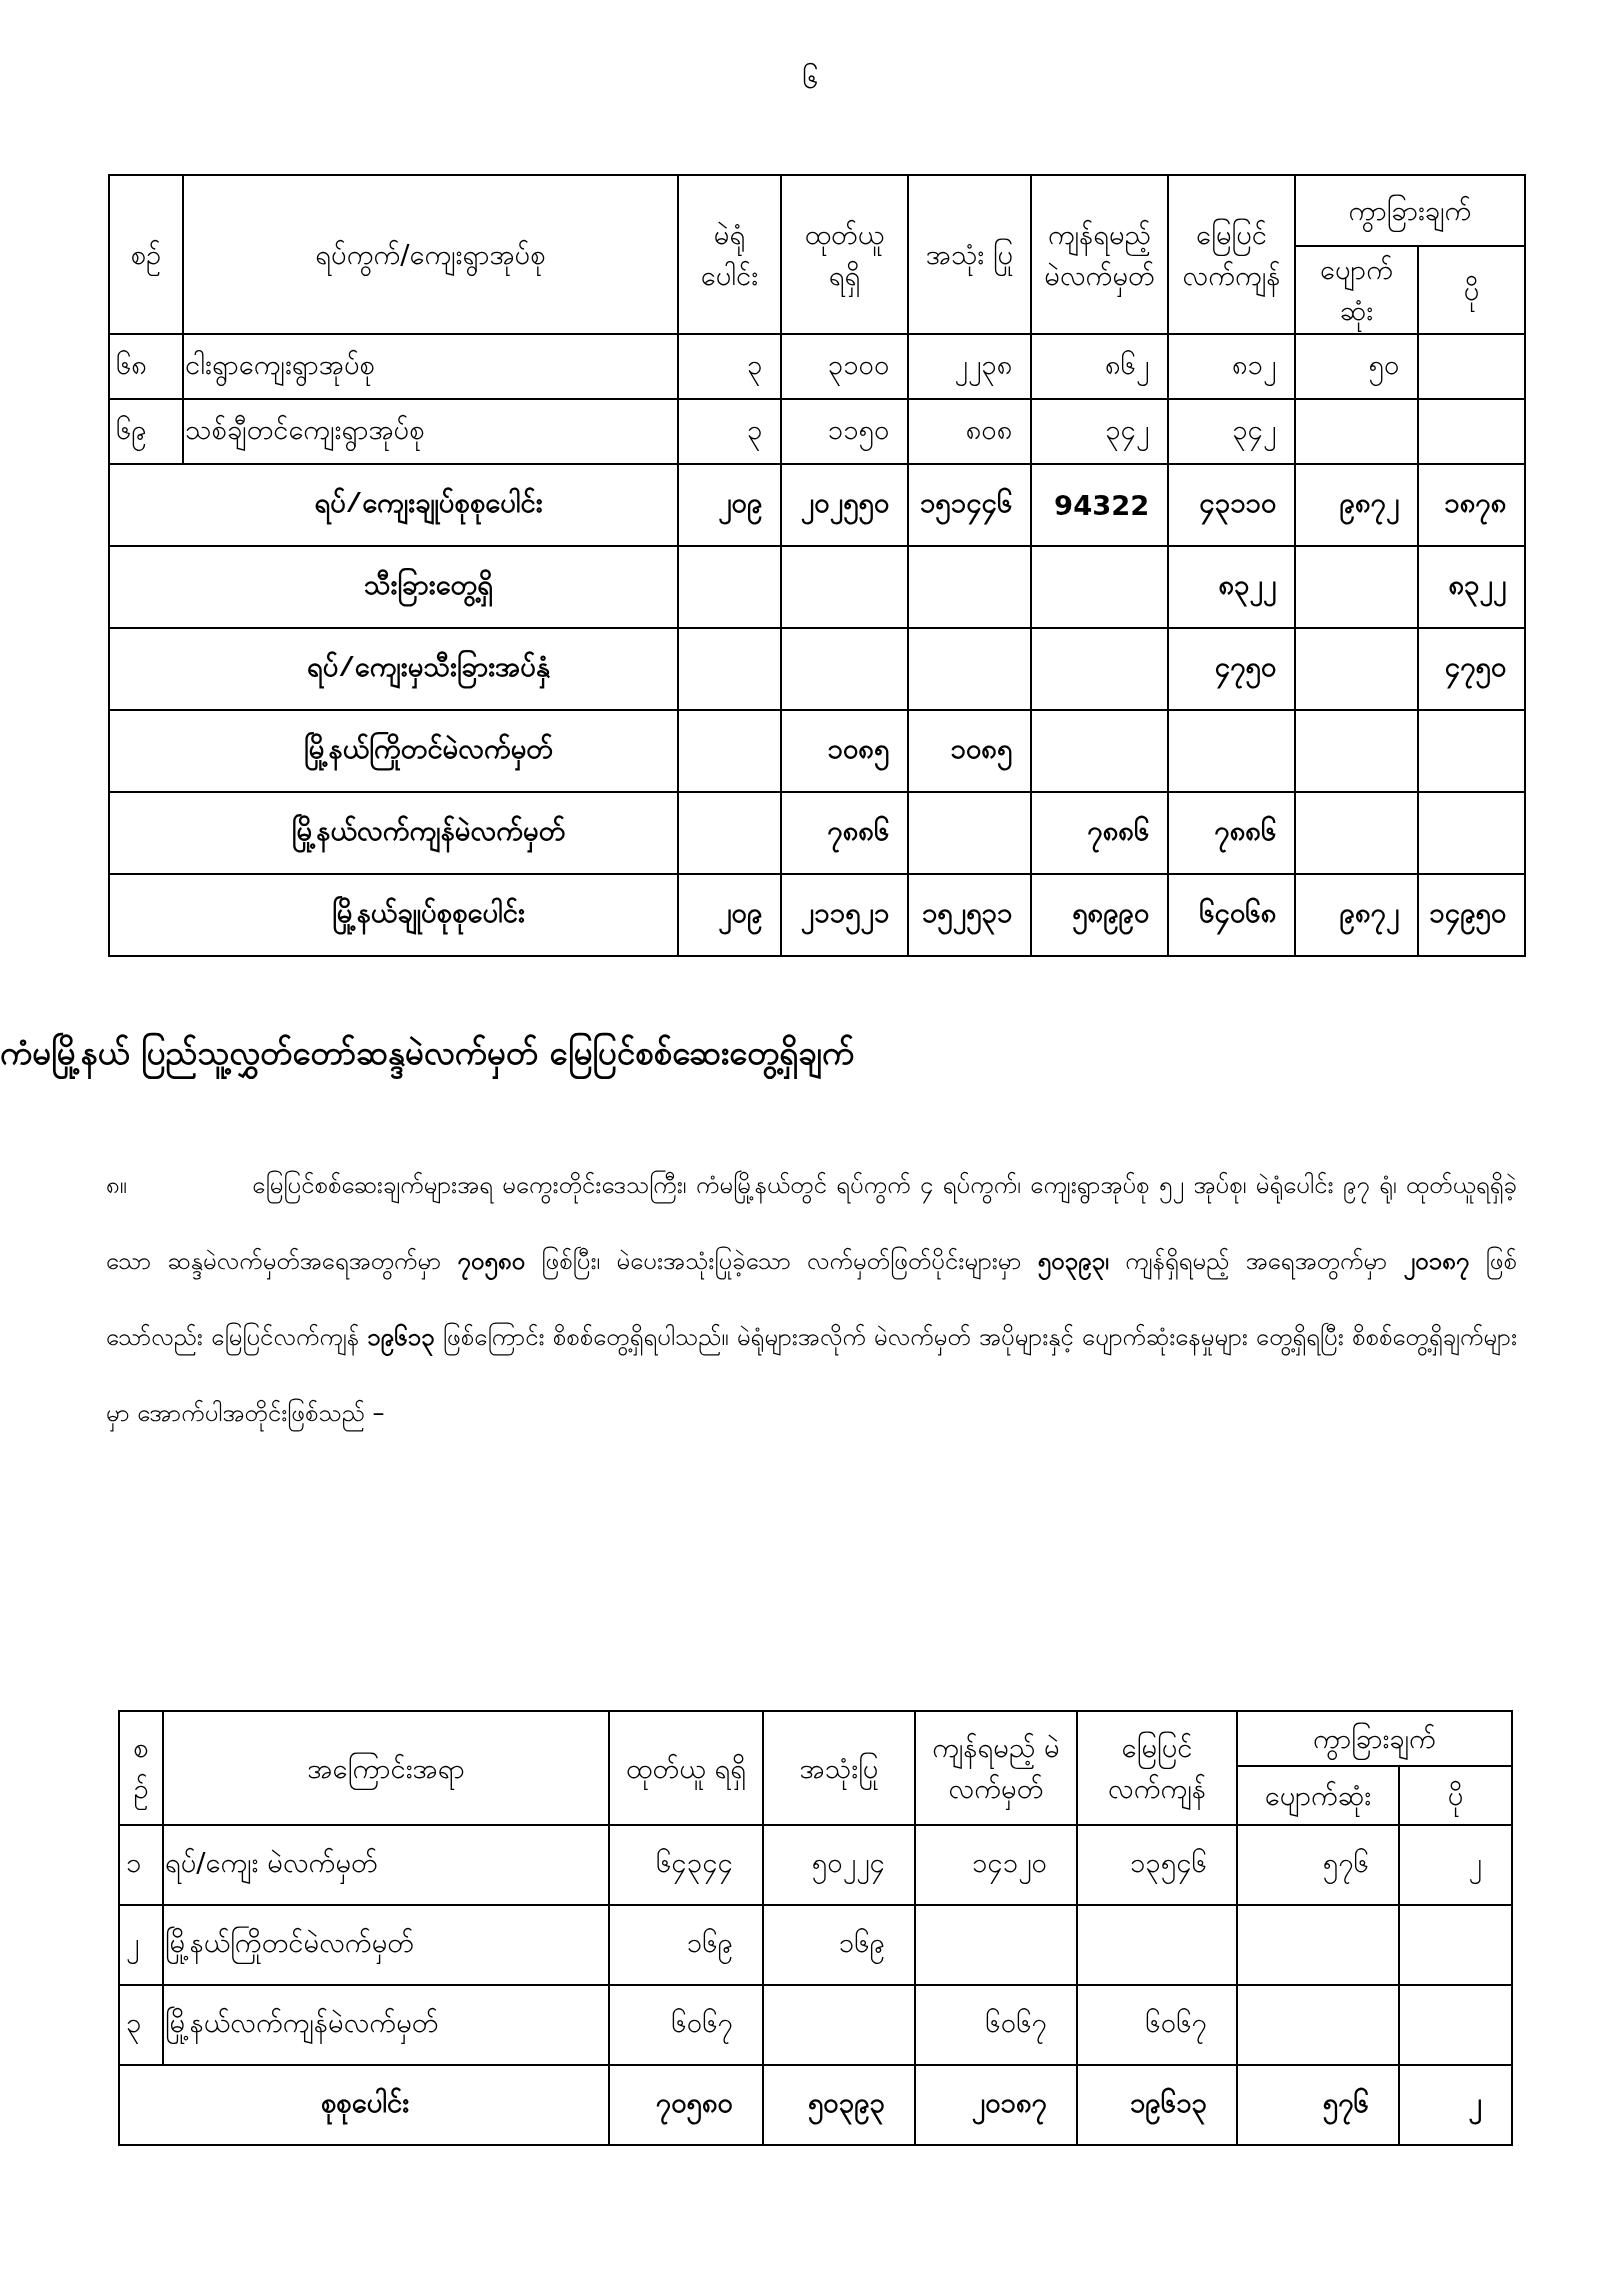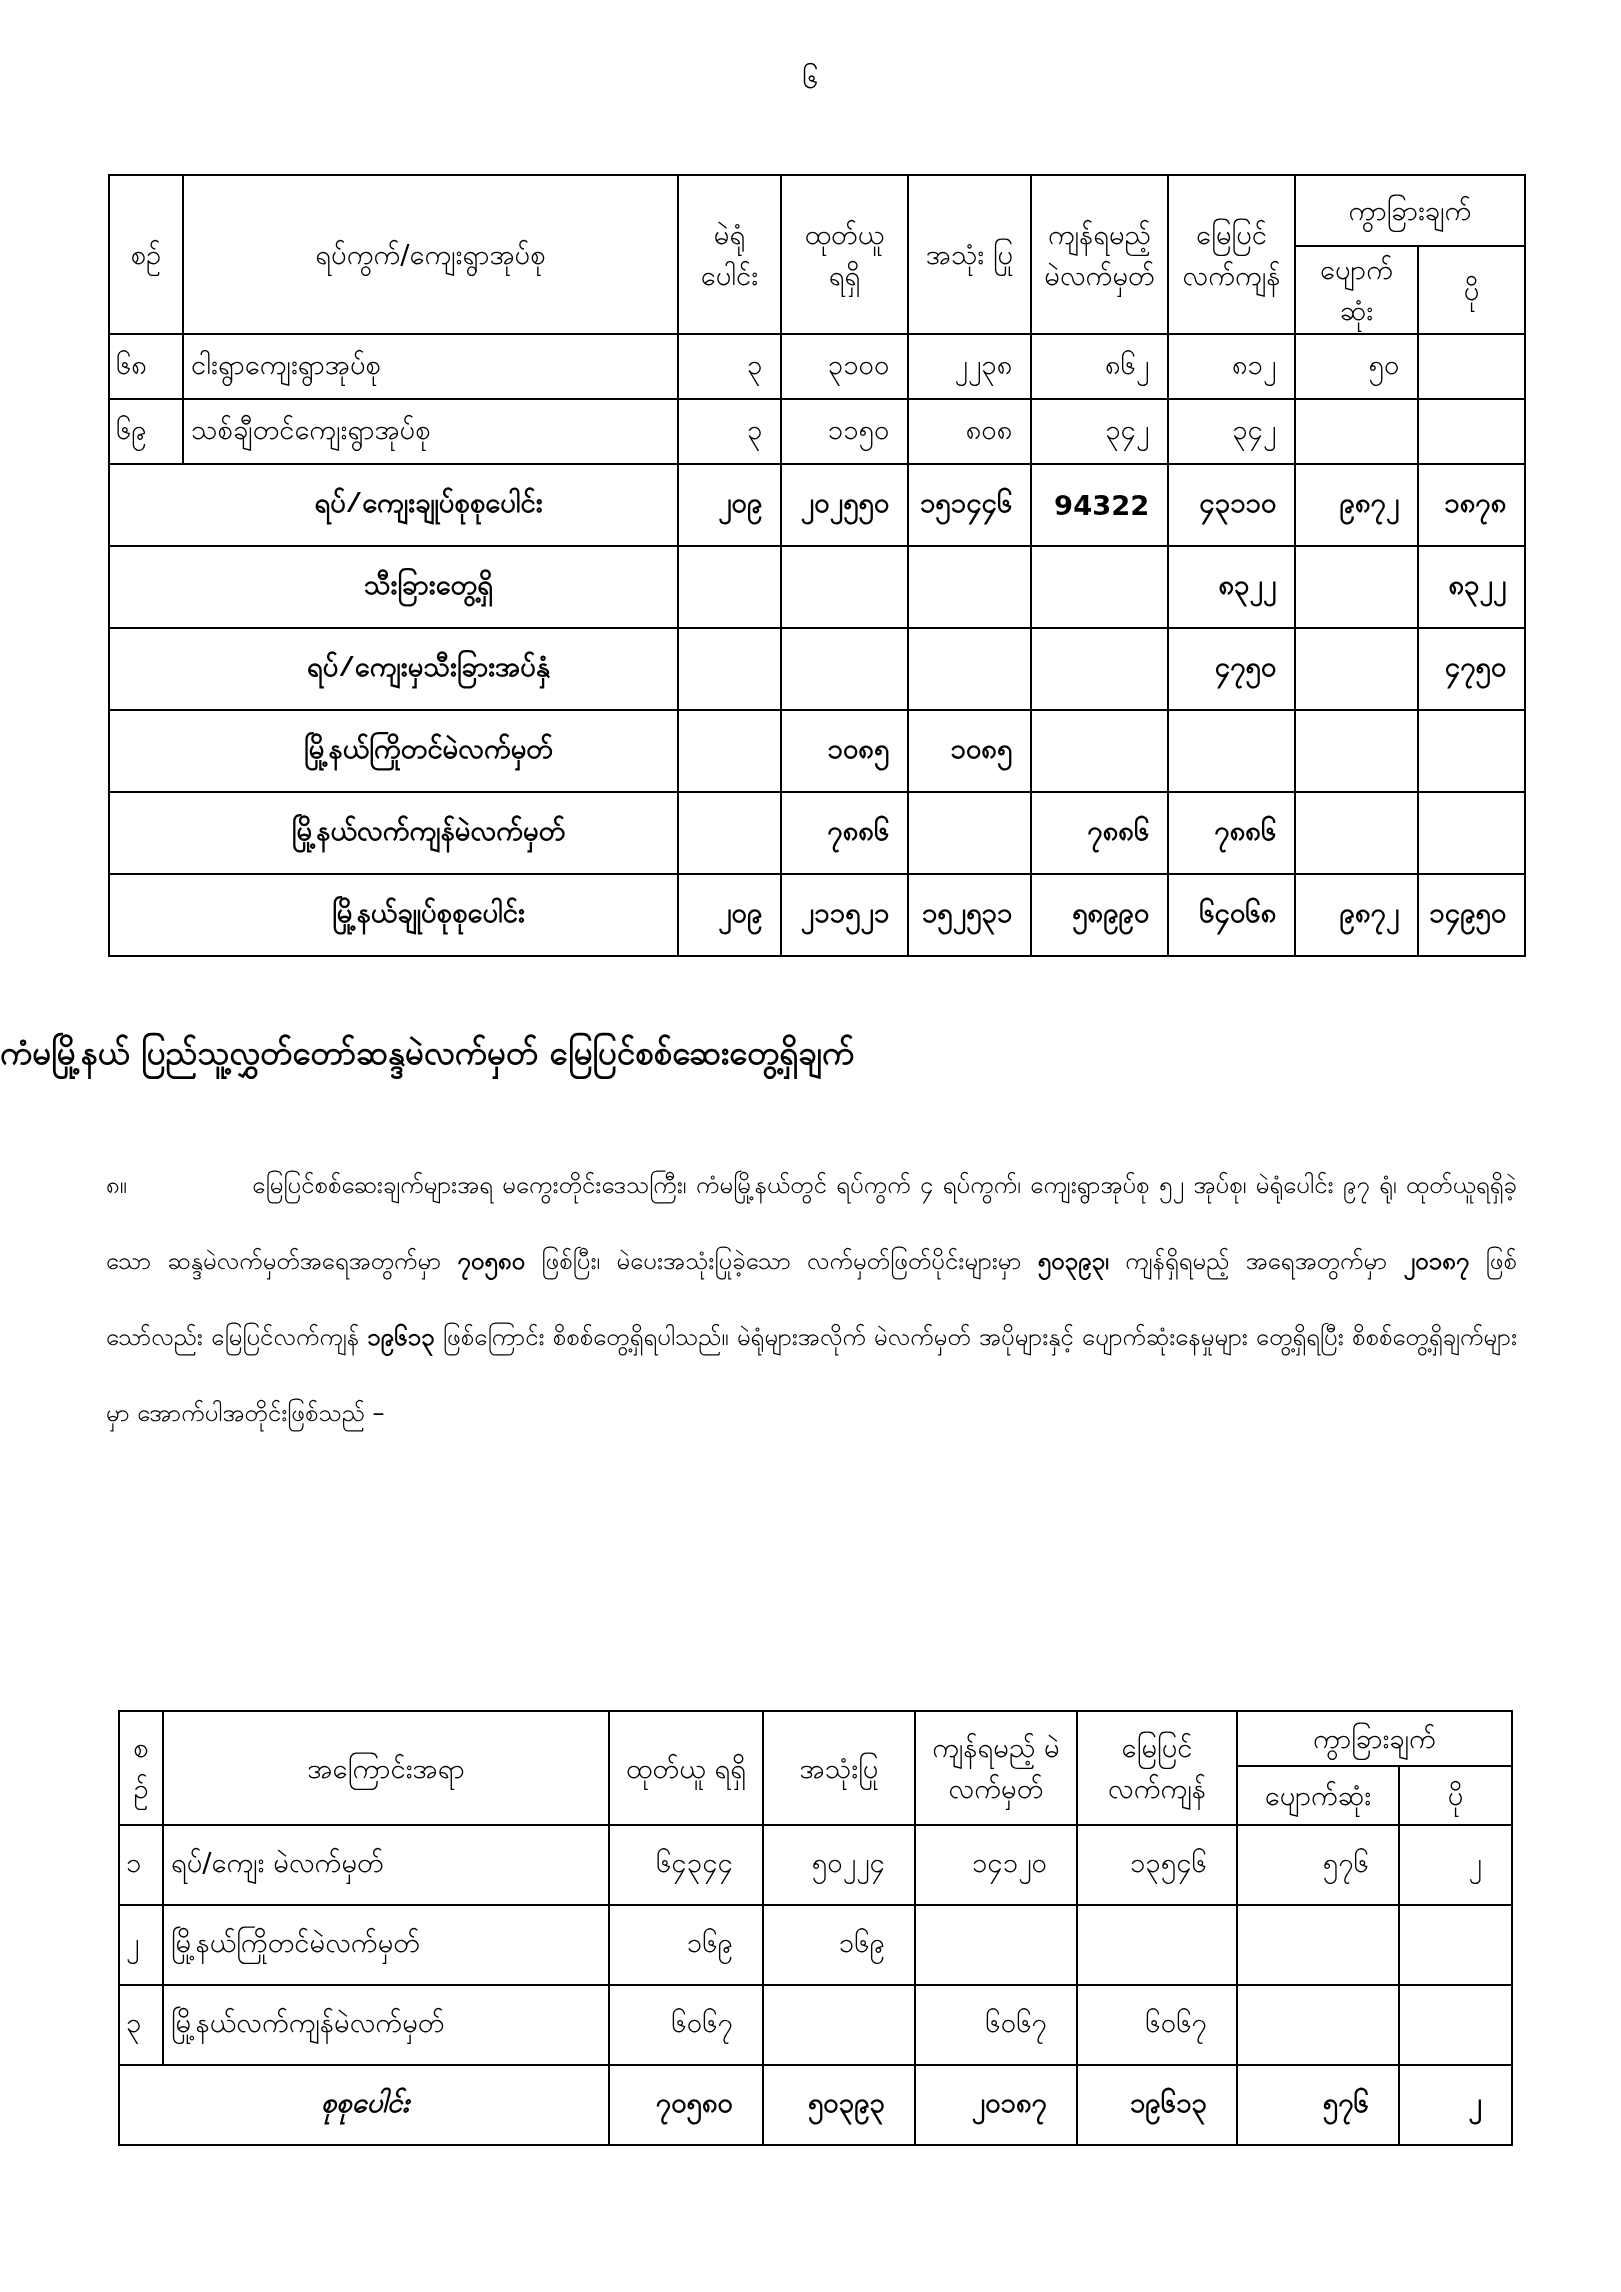--- a/index.html
+++ b/index.html
@@ -33,21 +33,21 @@
 
   
   .t1 { position: absolute; top: 174px; left: 108px; width: 1415px; }
   .t1 thead tr.h1 { height: 71px; }
   .t1 thead tr.h2 { height: 84px; }
   .t1 tr.data td { height: 59px; border-top-width: 1px; }
   .t1 tr.sum td { height: 76px; border-top-width: 2.9px; font-weight: bold; }
   .t1 tr.sum td.label { text-align: center; padding-left: 76px; font-family: Liberation Mono, monospace; }
   .t1 tr:last-child td { border-bottom-width: 2.9px; }
   .serial { text-align: left; margin-left: 27px; }
-  .name-cell { text-align: left; padding-left: 7px; }
+  .name-cell { text-align: left; padding-left: 1px; }
   .num { text-align: right; padding-right: 17.6px; }
 
   
   .heading {
     position: absolute;
     top: 1031px; left: 0; width: 100%;
     text-align: left;
     font-weight: bold;
     font-size: 33px;
   }
@@ -62,21 +62,21 @@
   .para .para-gap { display: inline-block; width: 116px; }
   .para b { font-weight: bold; }
 
   
   .t2 { position: absolute; top: 1710px; left: 118px; width: 1392px; }
   .t2 thead tr.h1 { height: 55px; }
   .t2 thead tr.h2 { height: 59px; }
   .t2 tbody td { height: 74px; }
   .t2 .num { padding-right: 29px; margin-left: 47px; }
   .t2 tr.total td { border-top-width: 2.9px; border-bottom-width: 2.9px; font-weight: bold; }
-  .t2 tr.total td.label { text-align: center; padding-left: 8px; font-style: italic; }
+  .t2 tr.total td.label { text-align: center; padding-left: 8px; }
 </style>
 </head>
 <body>
 
 <div class="page">
 
   <div class="page-number">၆</div>
 
   <table class="t1">
     <colgroup>

